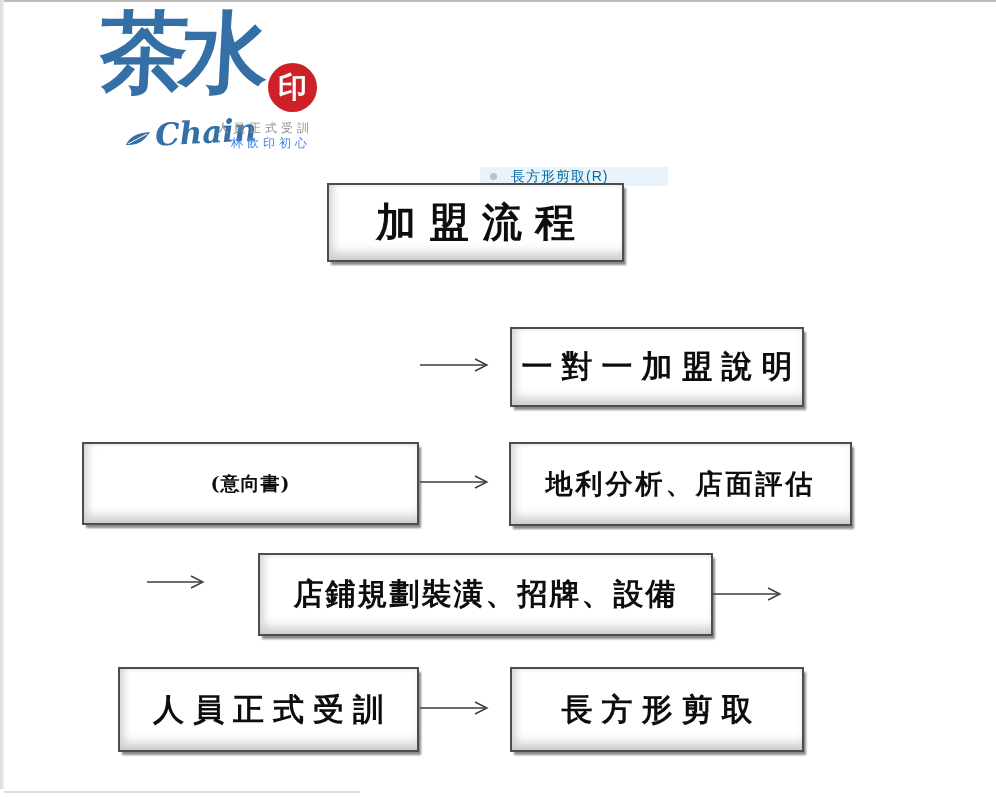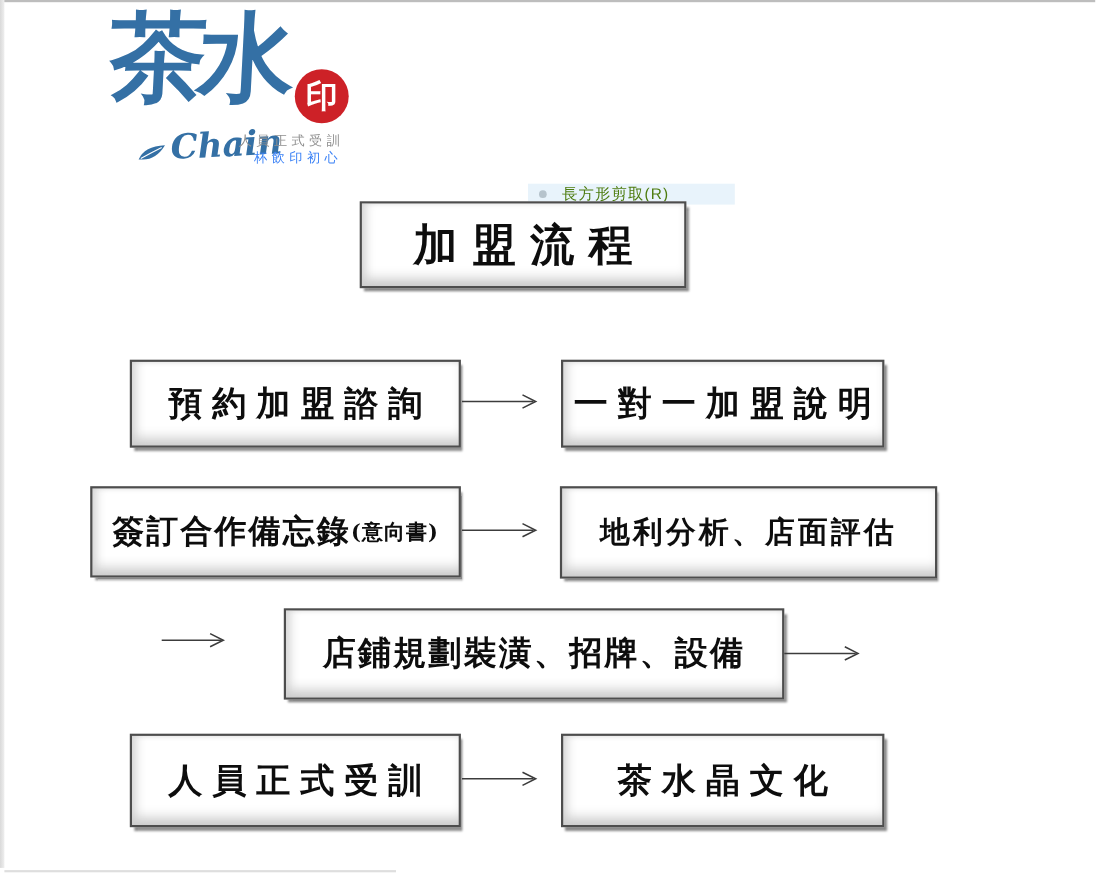--- a/index.html
+++ b/index.html
@@ -25,21 +25,21 @@
     font-weight:700;color:#3470a5;transform:rotate(-3deg);}
   .tagline1{position:absolute;left:122px;top:106px;font-size:12px;letter-spacing:4px;
     color:#8f8f8f;white-space:nowrap;}
   .tagline2{position:absolute;left:136px;top:121px;font-size:12px;letter-spacing:4px;
     color:#3b82f6;white-space:nowrap;}
 
   
   .snip-tip{position:absolute;left:480px;top:167px;width:188px;height:19px;background:#e8f3fb;
     display:flex;align-items:center;font-family:"Liberation Sans","DejaVu Sans",sans-serif;}
   .snip-bullet{width:7px;height:7px;border-radius:50%;background:#b6c3cc;margin:0 14px 0 10px;flex:0 0 auto;}
-  .snip-label{font-size:14px;color:#4d7c0f;letter-spacing:1px;white-space:nowrap;}
+  .snip-label{font-size:14px;color:#0369a1;letter-spacing:1px;white-space:nowrap;}
 
   
   .fbox{position:absolute;background:#ffffff;border:2px solid #4d4d4d;
     box-shadow:3px 4px 2px -1px #8a8a8a,
       inset 8px 0 10px -5px #cfcfcf,
       inset 0 -12px 12px -6px #c6c6c6,
       inset 0 4px 5px -4px #e2e2e2;
     display:flex;align-items:center;justify-content:center;
     color:#0d0d0d;font-weight:700;white-space:nowrap;}
   .fbox .suffix{font-size:19px;font-weight:700;letter-spacing:1px;}
@@ -88,47 +88,43 @@
 
   <div class="snip-tip">
     <span class="snip-bullet"></span>
     <span class="snip-label">長方形剪取(R)</span>
   </div>
 
   <div class="fbox box-title t-title">
     <span>加盟流程</span>
   </div>
 
-  <div class="fbox box-s1 t-std">
-    <span>預約加盟諮詢</span>
-  </div>
 
   <div class="fbox box-s2 t-std">
     <span>一對一加盟說明</span>
   </div>
 
   <div class="fbox box-s3 t-memo">
-    <span>簽訂合作備忘錄</span>
       <span class="suffix">(意向書)</span>
   </div>
 
   <div class="fbox box-s4 t-mid">
     <span>地利分析、店面評估</span>
   </div>
 
   <div class="fbox box-s5 t-long">
     <span>店鋪規劃裝潢、招牌、設備</span>
   </div>
 
   <div class="fbox box-s6 t-std">
     <span>人員正式受訓</span>
   </div>
 
   <div class="fbox box-s7 t-std">
-    <span>茶水晶文化</span>
+    <span>長方形剪取</span>
   </div>
 
   <div class="arrow" style="left:419px;top:357px;">
     <svg width="78" height="16" viewBox="0 0 78 16">
       <line x1="1" y1="8" x2="66" y2="8" stroke="#3c3c3c" stroke-width="1.4"></line>
       <polyline points="56,2 68,8 56,14" fill="none" stroke="#3c3c3c" stroke-width="1.4"></polyline>
     </svg>
   </div>
 
   <div class="arrow" style="left:419px;top:474px;">

